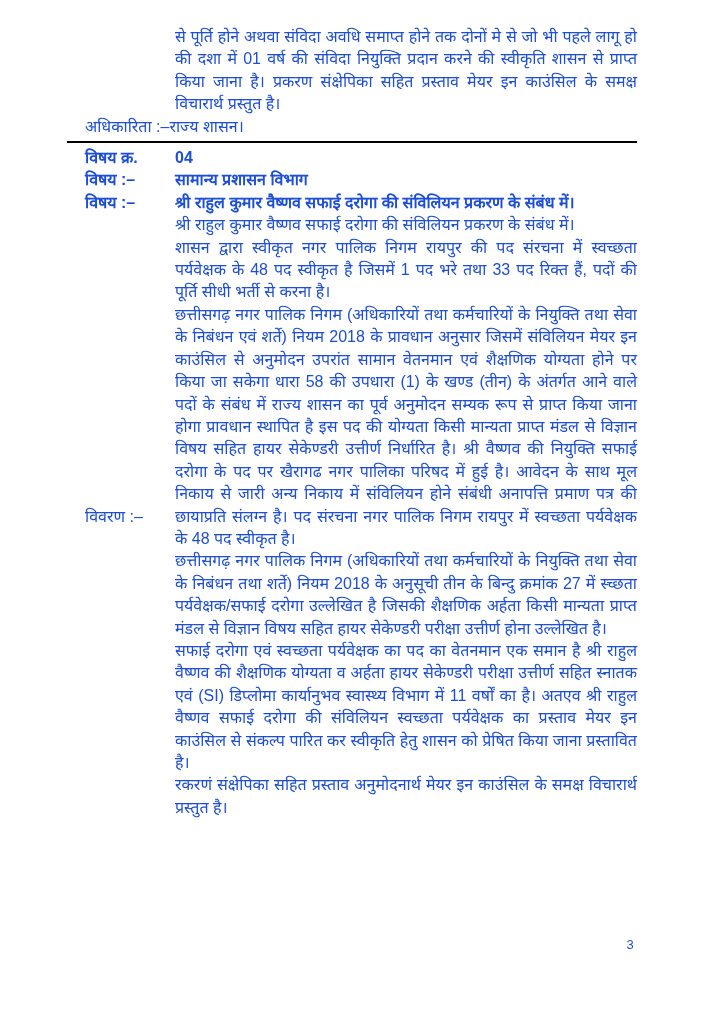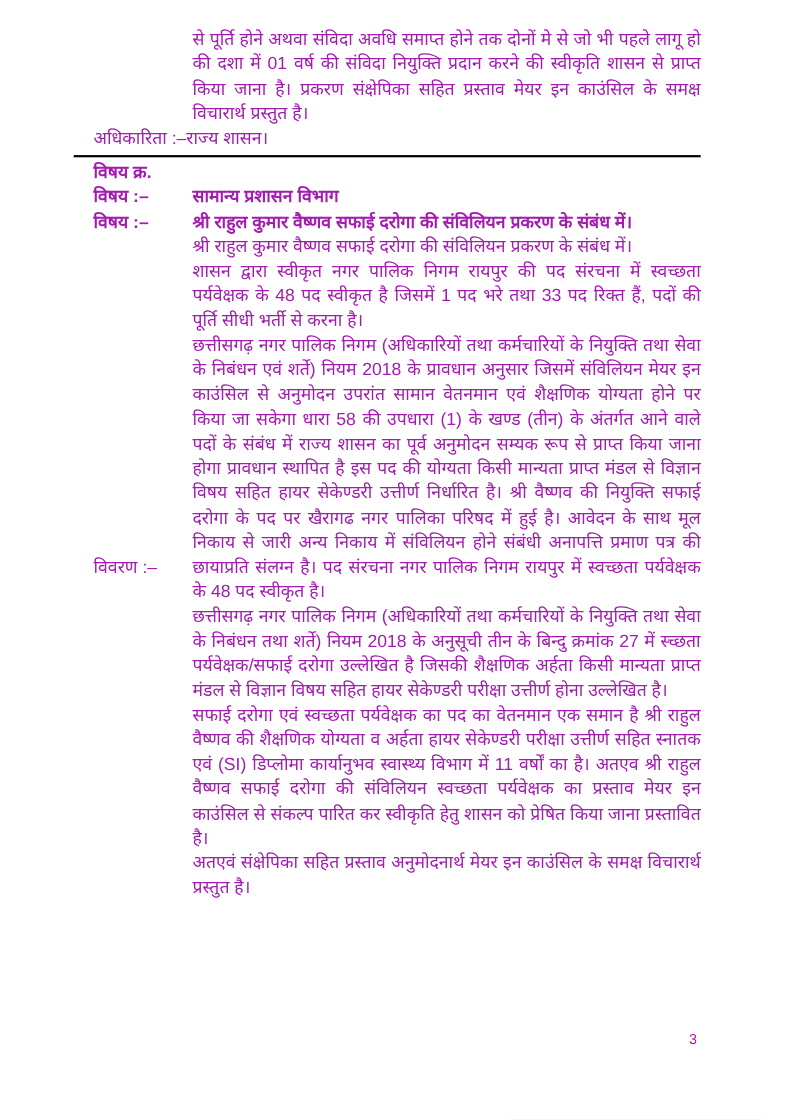--- a/index.html
+++ b/index.html
@@ -1,21 +1,21 @@
 <!DOCTYPE html>
 <html><head>
 <meta charset="utf-8">
 <style>
   html, body { margin: 0; padding: 0; background: #e8e8e8; }
   .page {
     position: relative;
     width: 720px;
     height: 1018px;
     background: #ffffff;
-    color: #a21caf;
+    color: #1d4ed8;
     font-family: "Liberation Sans", sans-serif;
     font-size: 16px;
     line-height: 22.4px;
     overflow: hidden;
     margin: 0 auto;
   }
   .doc {
     position: absolute;
     left: 85px;
     top: 26px;
@@ -61,40 +61,41 @@
   <div class="doc">
 
     <p class="cont-para">से पूर्ति होने अथवा संविदा अवधि समाप्त होने तक दोनों मे से जो भी पहले लागू हो की दशा में 01 वर्ष की संविदा नियुक्ति प्रदान करने की स्वीकृति शासन से प्राप्त किया जाना है। प्रकरण संक्षेपिका सहित प्रस्ताव मेयर इन काउंसिल के समक्ष विचारार्थ प्रस्तुत है।</p>
 
     <p class="jurisdiction">अधिकारिता :–राज्य शासन।</p>
 
     <hr class="rule">
 
     <div class="row">
       <span class="label bold">विषय क्र.</span>
+      <span class="value bold">04</span>
     </div>
 
     <div class="row">
       <span class="label bold">विषय :–</span>
       <span class="value bold">सामान्य प्रशासन विभाग</span>
     </div>
 
     <div class="row">
       <span class="label bold">विषय :–</span>
       <span class="value bold">श्री राहुल कुमार वैष्णव सफाई दरोगा की संविलियन प्रकरण के संबंध में।</span>
     </div>
 
     <div class="row">
       <span class="label">विवरण :–</span>
       <div class="value paras">
         <p>श्री राहुल कुमार वैष्णव सफाई दरोगा की संविलियन प्रकरण के संबंध में।</p>
         <p>शासन द्वारा स्वीकृत नगर पालिक निगम रायपुर की पद संरचना में स्वच्छता पर्यवेक्षक के 48 पद स्वीकृत है जिसमें 1 पद भरे तथा 33 पद रिक्त हैं, पदों की पूर्ति सीधी भर्ती से करना है।</p>
         <p>छत्तीसगढ़ नगर पालिक निगम (अधिकारियों तथा कर्मचारियों के नियुक्ति तथा सेवा के निबंधन एवं शर्ते) नियम 2018 के प्रावधान अनुसार जिसमें संविलियन मेयर इन काउंसिल से अनुमोदन उपरांत सामान वेतनमान एवं शैक्षणिक योग्यता होने पर किया जा सकेगा धारा 58 की उपधारा (1) के खण्ड (तीन) के अंतर्गत आने वाले पदों के संबंध में राज्य शासन का पूर्व अनुमोदन सम्यक रूप से प्राप्त किया जाना होगा प्रावधान स्थापित है इस पद की योग्यता किसी मान्यता प्राप्त मंडल से विज्ञान विषय सहित हायर सेकेण्डरी उत्तीर्ण निर्धारित है। श्री वैष्णव की नियुक्ति सफाई दरोगा के पद पर खैरागढ नगर पालिका परिषद में हुई है। आवेदन के साथ मूल निकाय से जारी अन्य निकाय में संविलियन होने संबंधी अनापत्ति प्रमाण पत्र की छायाप्रति संलग्न है। पद संरचना नगर पालिक निगम रायपुर में स्वच्छता पर्यवेक्षक के 48 पद स्वीकृत है।</p>
         <p>छत्तीसगढ़ नगर पालिक निगम (अधिकारियों तथा कर्मचारियों के नियुक्ति तथा सेवा के निबंधन तथा शर्ते) नियम 2018 के अनुसूची तीन के बिन्दु क्रमांक 27 में स्च्छता पर्यवेक्षक/सफाई दरोगा उल्लेखित है जिसकी शैक्षणिक अर्हता किसी मान्यता प्राप्त मंडल से विज्ञान विषय सहित हायर सेकेण्डरी परीक्षा उत्तीर्ण होना उल्लेखित है।</p>
         <p>सफाई दरोगा एवं स्वच्छता पर्यवेक्षक का पद का वेतनमान एक समान है श्री राहुल वैष्णव की शैक्षणिक योग्यता व अर्हता हायर सेकेण्डरी परीक्षा उत्तीर्ण सहित स्नातक एवं (SI) डिप्लोमा कार्यानुभव स्वास्थ्य विभाग में 11 वर्षों का है। अतएव श्री राहुल वैष्णव सफाई दरोगा की संविलियन स्वच्छता पर्यवेक्षक का प्रस्ताव मेयर इन काउंसिल से संकल्प पारित कर स्वीकृति हेतु शासन को प्रेषित किया जाना प्रस्तावित है।</p>
-        <p>अतएवं संक्षेपिका सहित प्रस्ताव अनुमोदनार्थ मेयर इन काउंसिल के समक्ष विचारार्थ प्रस्तुत है।</p>
+        <p>रकरणं संक्षेपिका सहित प्रस्ताव अनुमोदनार्थ मेयर इन काउंसिल के समक्ष विचारार्थ प्रस्तुत है।</p>
       </div>
     </div>
 
   </div>
 
   <div class="page-number">3</div>
 </div>
 
 </body></html>

